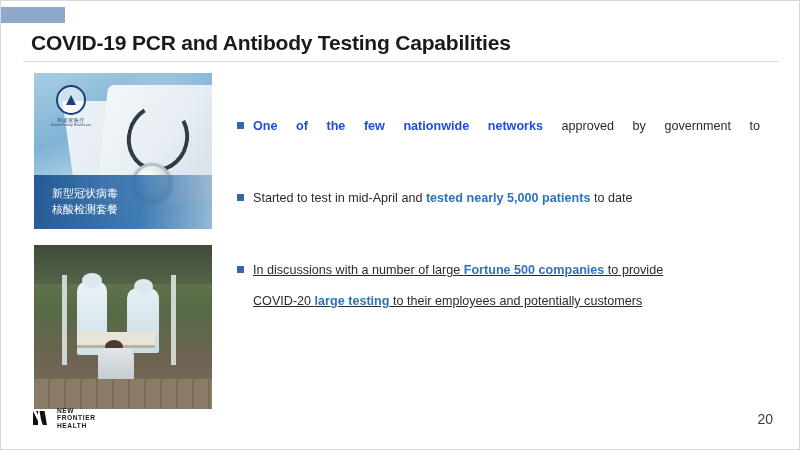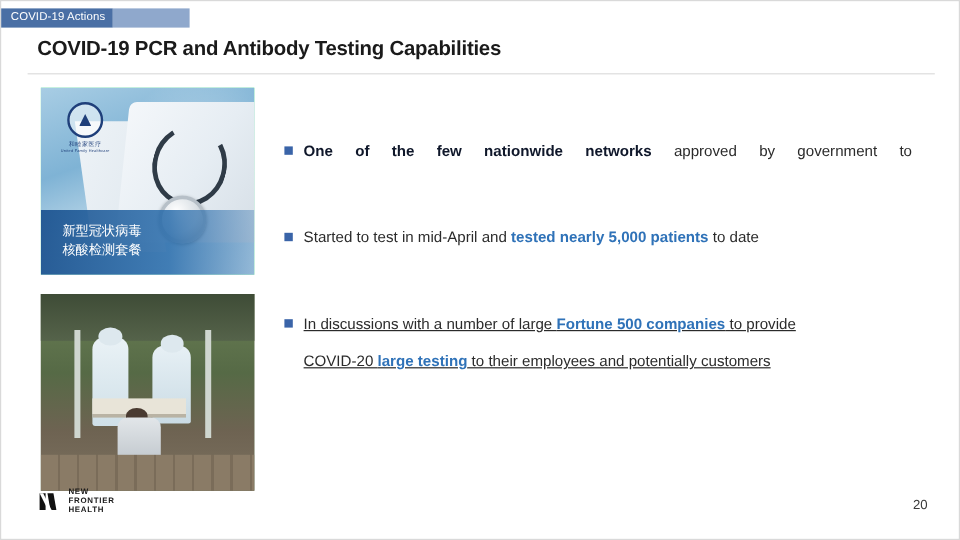--- a/index.html
+++ b/index.html
@@ -41,21 +41,21 @@
   }
   .header-tab-accent {
     width: 64px;
     background: #8fa8cc;
   }
   
   .slide-title {
     position: absolute;
     left: 30px;
     top: 30px;
-    font-size: 17px;
+    font-size: 21px;
     font-weight: bold;
     color: #1a1a1a;
     letter-spacing: -0.2px;
     text-align: right;
   }
   .title-rule {
     position: absolute;
     left: 22px;
     top: 60px;
     width: 756px;
@@ -63,21 +63,21 @@
     background: #dcdcdc;
   }
   
   .photo-top {
     position: absolute;
     left: 33px;
     top: 72px;
     width: 178px;
     height: 156px;
     overflow: hidden;
-    background: #86efac;
+    background: #f97316;
   }
   .photo-top .sky {
     position: absolute;
     left: 0; top: 0; width: 100%; height: 100%;
     background:
       radial-gradient(circle at 78% 40%, rgba(255,255,255,0.85) 0%, rgba(255,255,255,0.25) 22%, rgba(255,255,255,0) 45%),
       linear-gradient(160deg, #a8cde4 0%, #7fb3d5 35%, #b9d6e8 60%, #cfe3ef 100%);
   }
   .photo-top .coat {
     position: absolute;
@@ -265,21 +265,21 @@
   .b1 { margin-top: 0; }
   .b2 { margin-top: 41px; }
   .b3 { margin-top: 41px; text-decoration: underline; }
   .line-justify {
     display: block;
     text-align: justify;
     text-align-last: justify;
     width: 507px;
   }
   .accent {
-    color: #0f172a;
+    color: #1d4ed8;
     font-weight: bold;
   }
   .bold-blue {
     color: #2f72b8;
     font-weight: bold;
   }
   
   .logo {
     position: absolute;
     left: 30px;
@@ -298,31 +298,30 @@
     font-size: 6.6px;
     line-height: 7.4px;
     font-weight: bold;
     letter-spacing: 0.6px;
     color: #1a1a1a;
   }
   .page-number {
     position: absolute;
     right: 26px;
     bottom: 22px;
-    font-size: 11px;
+    font-size: 14px;
     color: #3b3b3b;
   }
 </style>
 </head>
 <body>
 
 <div class="slide">
 
   <div class="header-tab">
-    <div class="header-tab-main">COVID-19 Actions</div>
     <div class="header-tab-accent"></div>
   </div>
 
   <div class="slide-title">COVID-19 PCR and Antibody Testing Capabilities</div>
   <div class="title-rule"></div>
 
   <div class="photo-top">
     <div class="sky"></div>
     <div class="coat2"></div>
     <div class="coat"></div>

